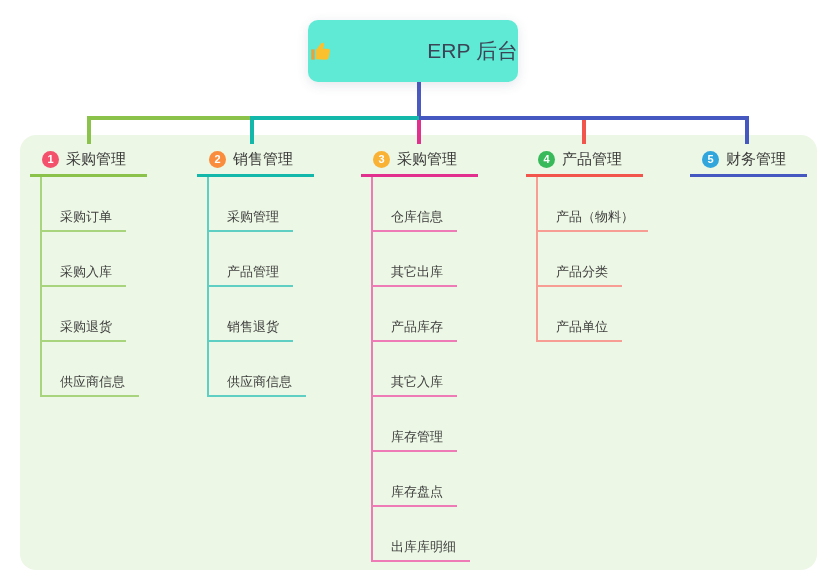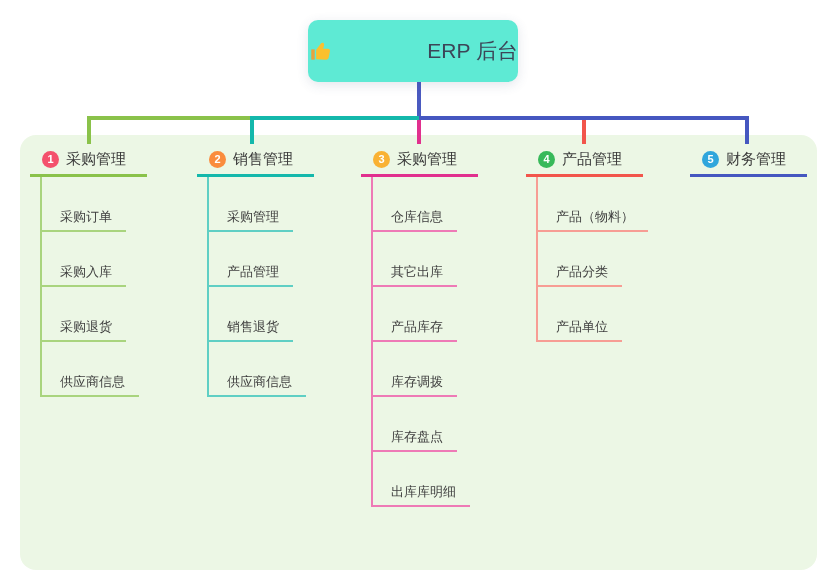--- a/index.html
+++ b/index.html
@@ -123,21 +123,22 @@
 
 <div class="branch b3">
   <div class="branch-head">
     <span class="badge">3</span>
     <span>采购管理</span>
   </div>
   <div class="children">
     <div class="child">仓库信息</div>
     <div class="child">其它出库</div>
     <div class="child">产品库存</div>
-    <div class="child">库存调拨</div>
+    <div class="child">其它入库</div>
+    <div class="child">库存管理</div>
     <div class="child">库存盘点</div>
     <div class="child">出库库明细</div>
   </div>
 </div>
 
 <div class="branch b4">
   <div class="branch-head">
     <span class="badge">4</span>
     <span>产品管理</span>
   </div>

